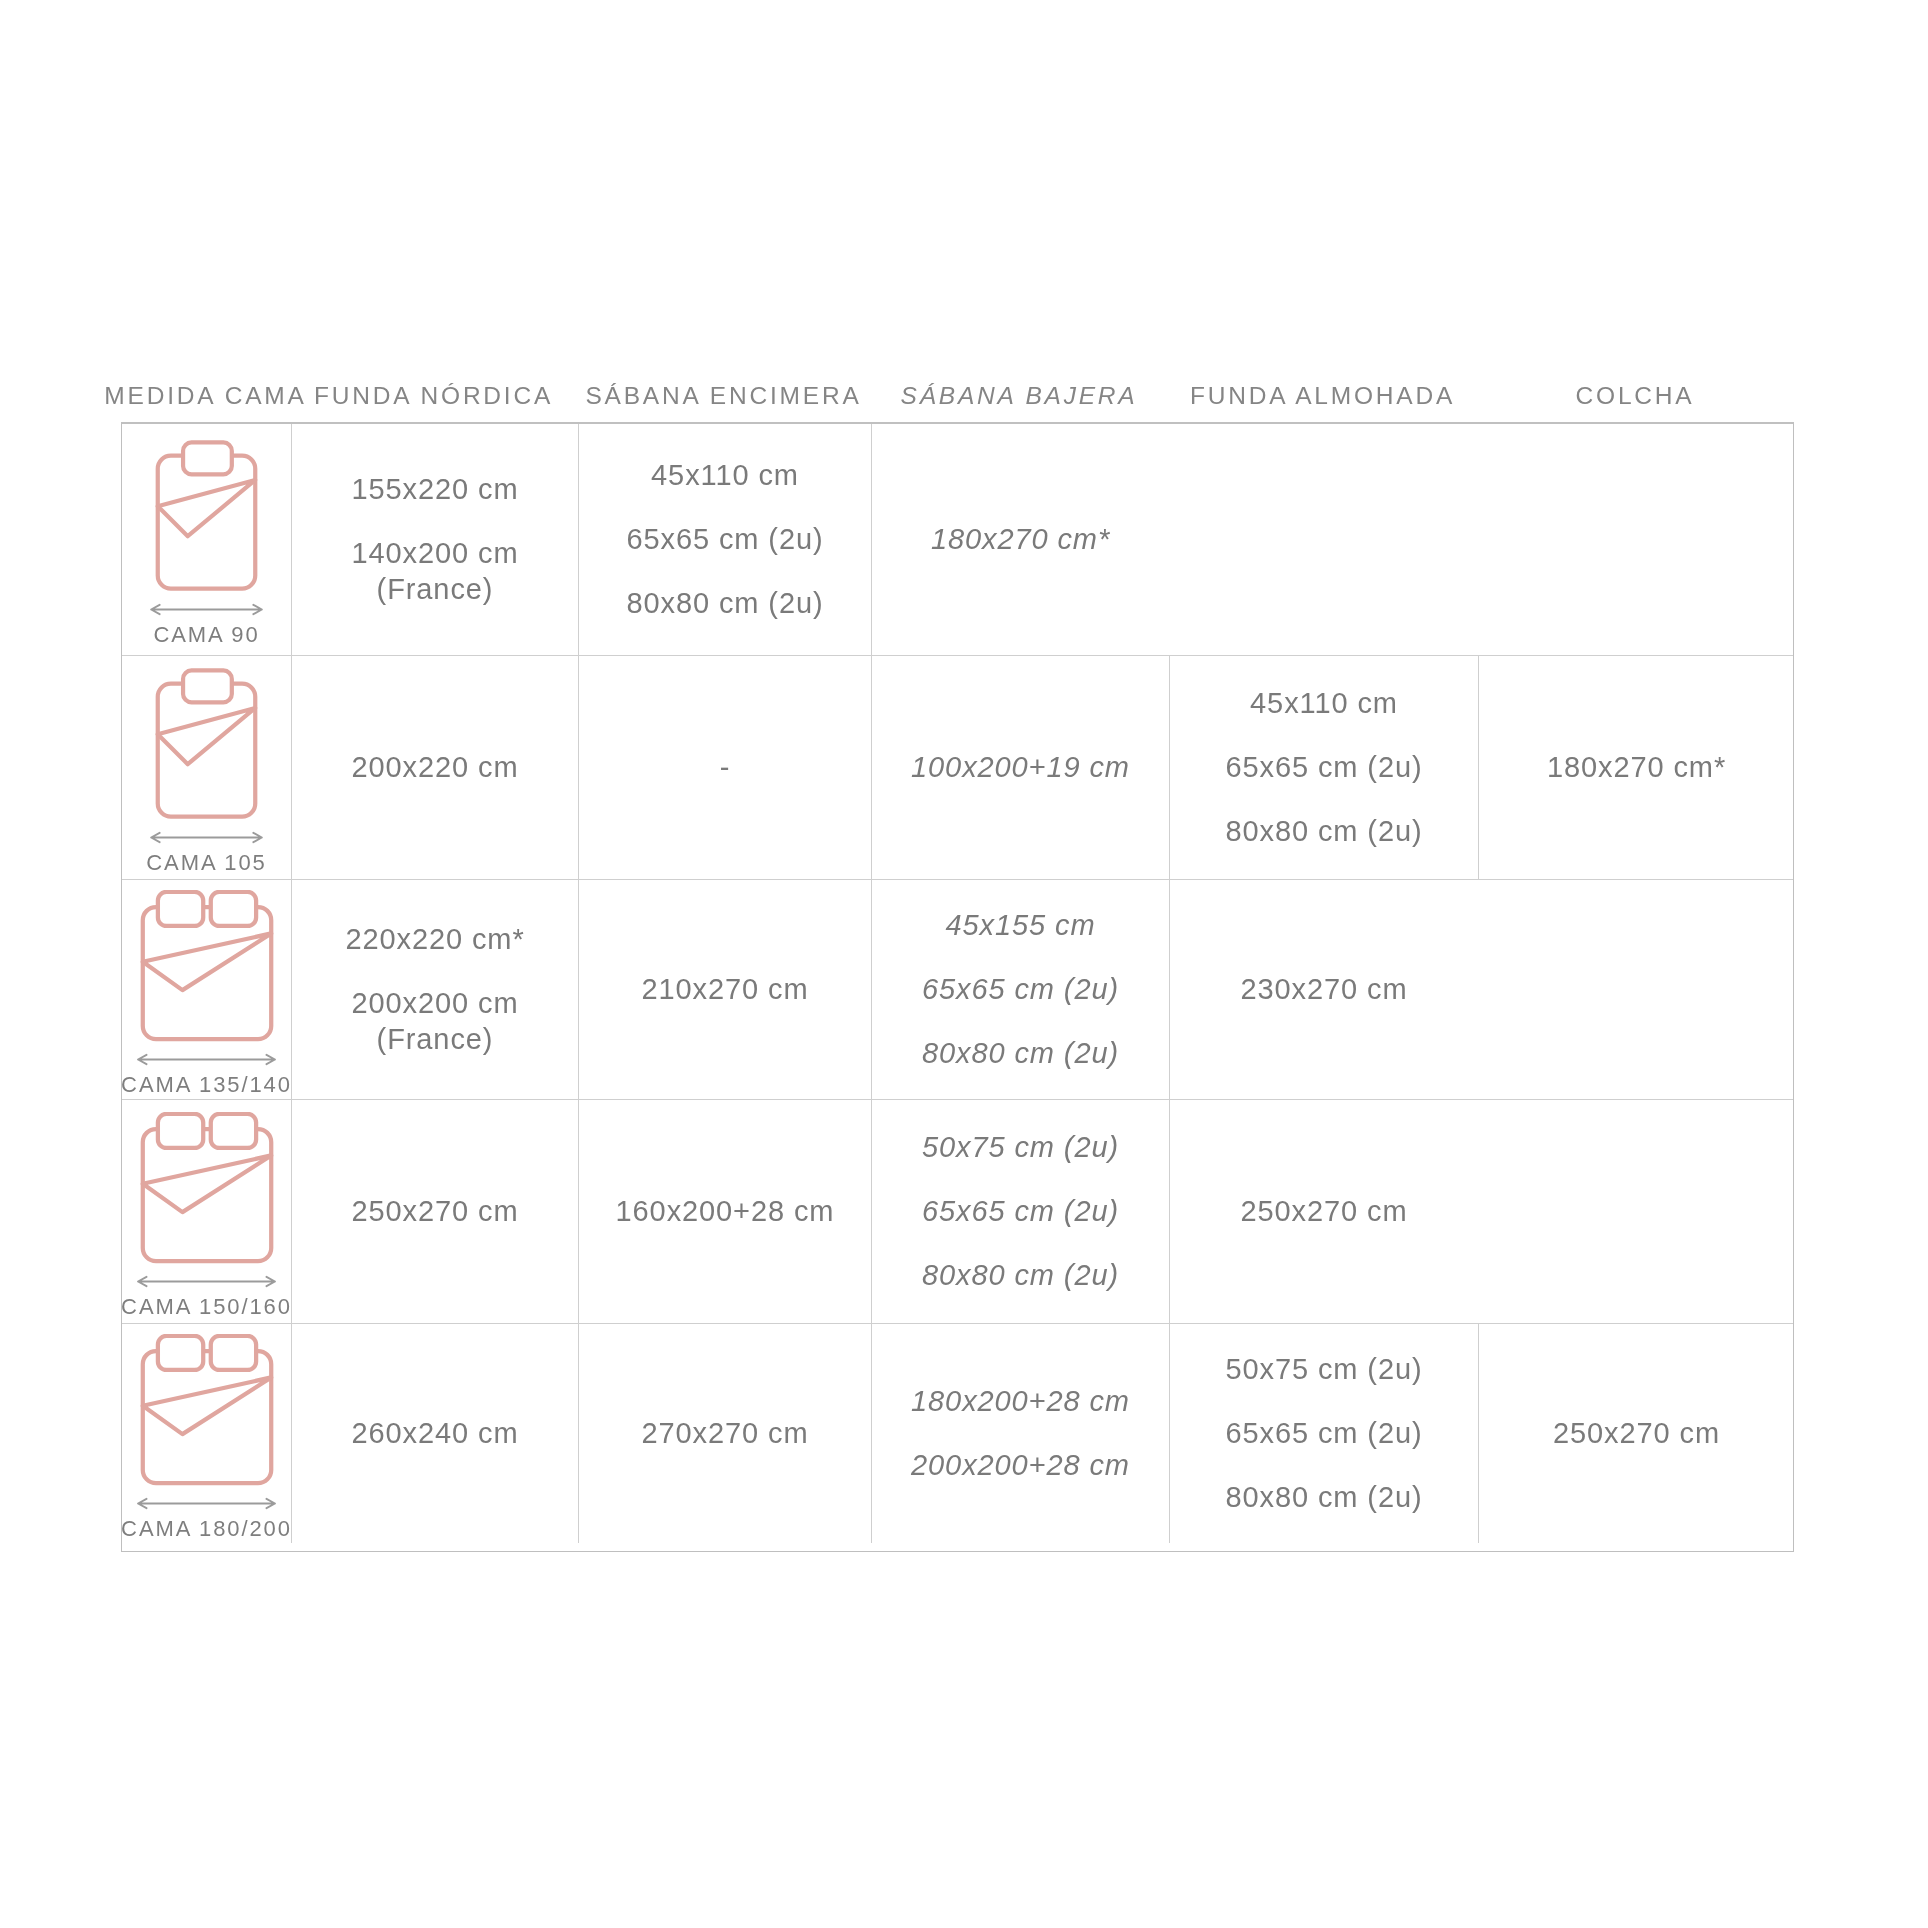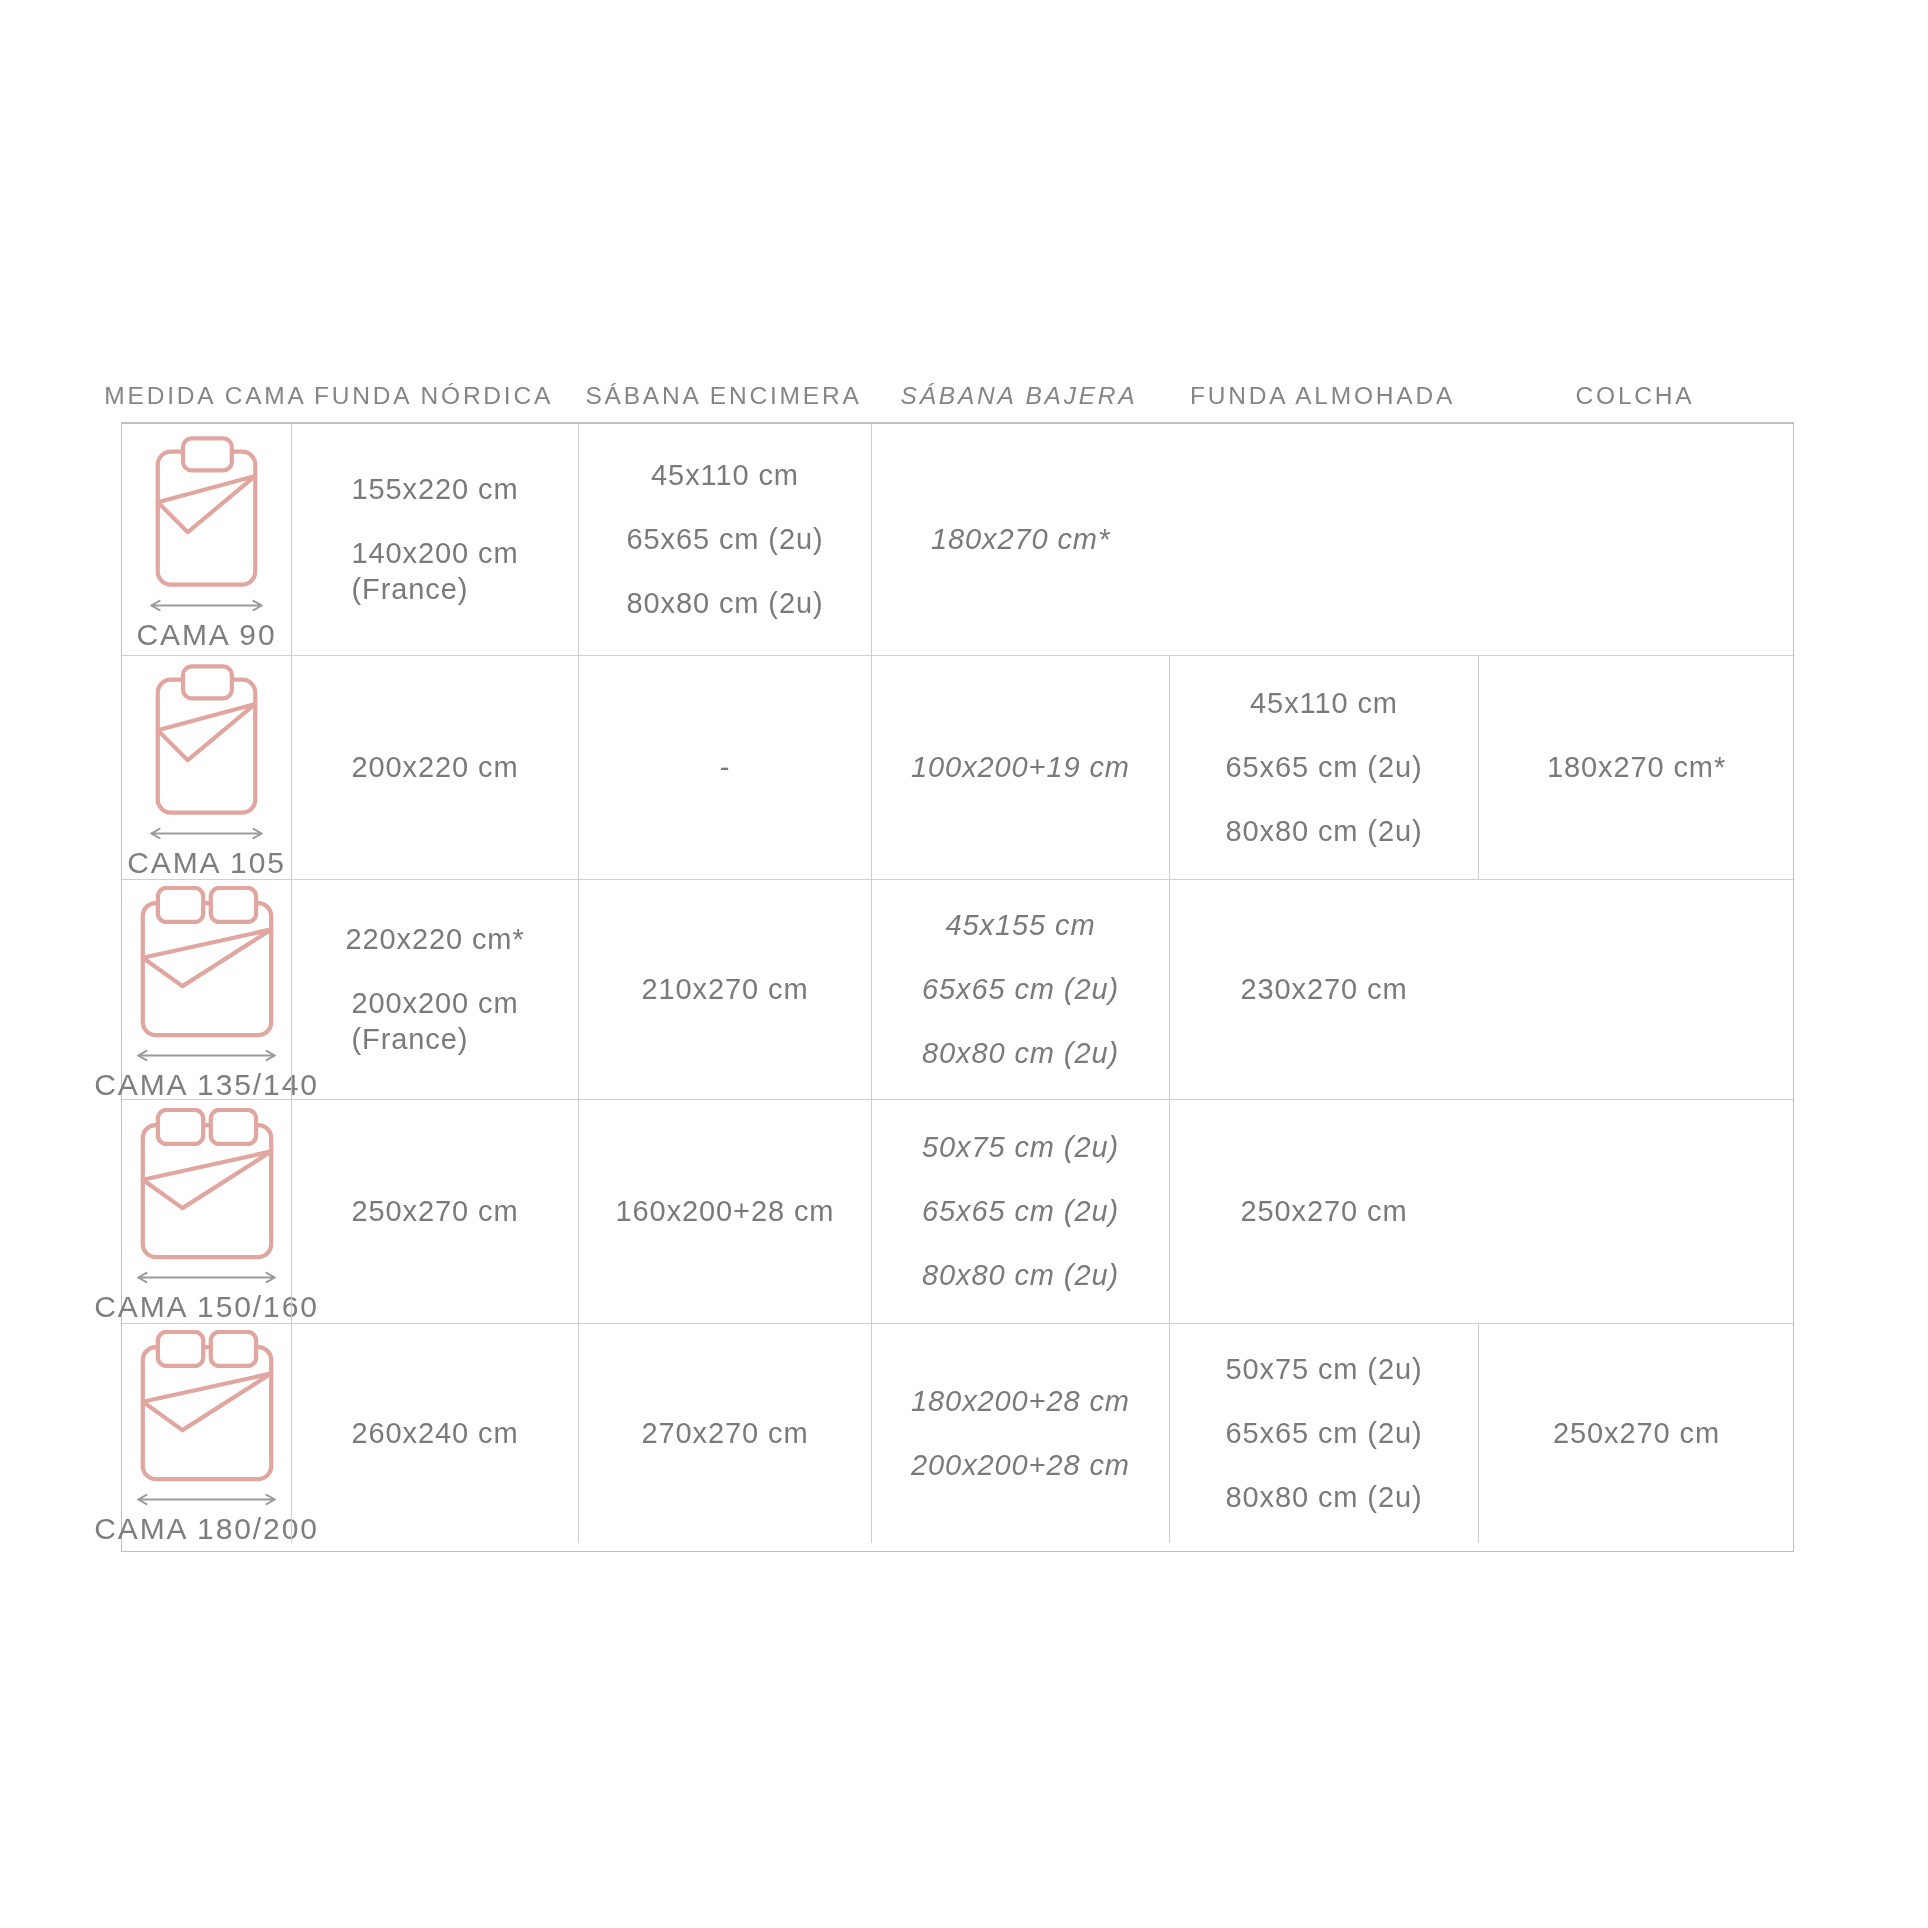--- a/index.html
+++ b/index.html
@@ -45,28 +45,28 @@
   .theader > .hcell:nth-child(1), .trow > .cell:nth-child(1){width:var(--w0);}
   .theader > .hcell:nth-child(2), .trow > .cell:nth-child(2){width:var(--w1);}
   .theader > .hcell:nth-child(3), .trow > .cell:nth-child(3){width:var(--w2);}
   .theader > .hcell:nth-child(4), .trow > .cell:nth-child(4){width:var(--w3);font-style:italic;}
   .theader > .hcell:nth-child(5), .trow > .cell:nth-child(5){width:var(--w4);}
   .theader > .hcell:nth-child(6), .trow > .cell:nth-child(6){width:var(--w5);}
   
   .val-cell{gap:28px;}
   .val-line{
     font-size:29px;letter-spacing:0.9px;line-height:1.25;
-    text-align:left;white-space:pre-line;color:var(--txt);
+    text-align:center;white-space:pre-line;color:var(--txt);
   }
   
   .bed-cell{padding-top:9.4px;}
   .bed-figure{display:flex;flex-direction:column;align-items:center;}
   .bed-arrow{margin-top:9.4px;}
   .bed-label{
-    margin-top:5.6px;font-size:30px;letter-spacing:1.9px;color:#7e7e7e;white-space:nowrap;
+    margin-top:5.6px;font-size:22px;letter-spacing:1.9px;color:#7e7e7e;white-space:nowrap;
   }
 </style>
 </head>
 <body>
 
 <div class="size-guide">
   <div class="theader">
     <div class="hcell">MEDIDA CAMA</div>
     <div class="hcell">FUNDA NÓRDICA</div>
     <div class="hcell">SÁBANA ENCIMERA</div>

